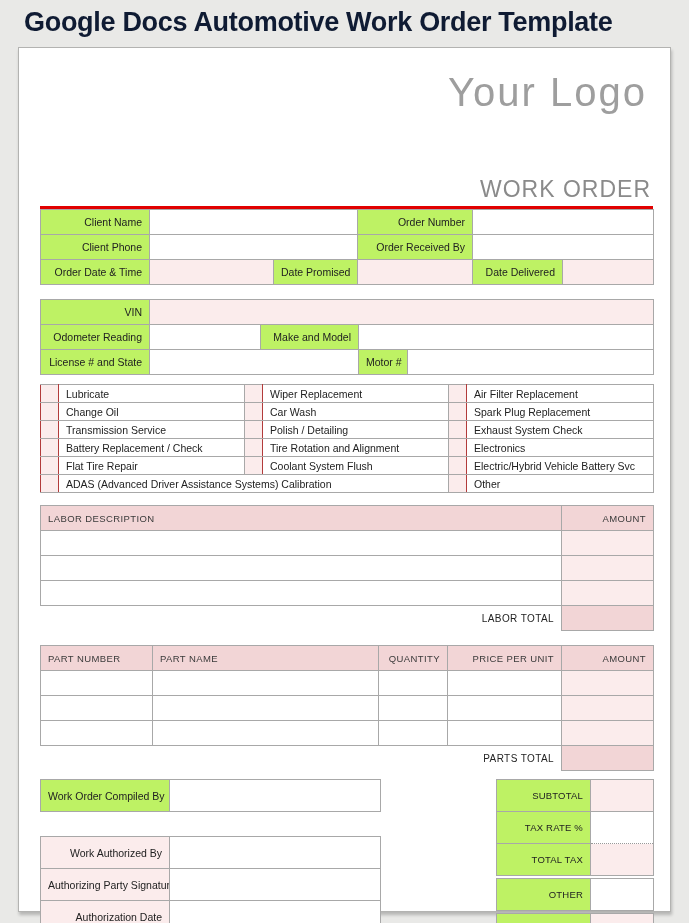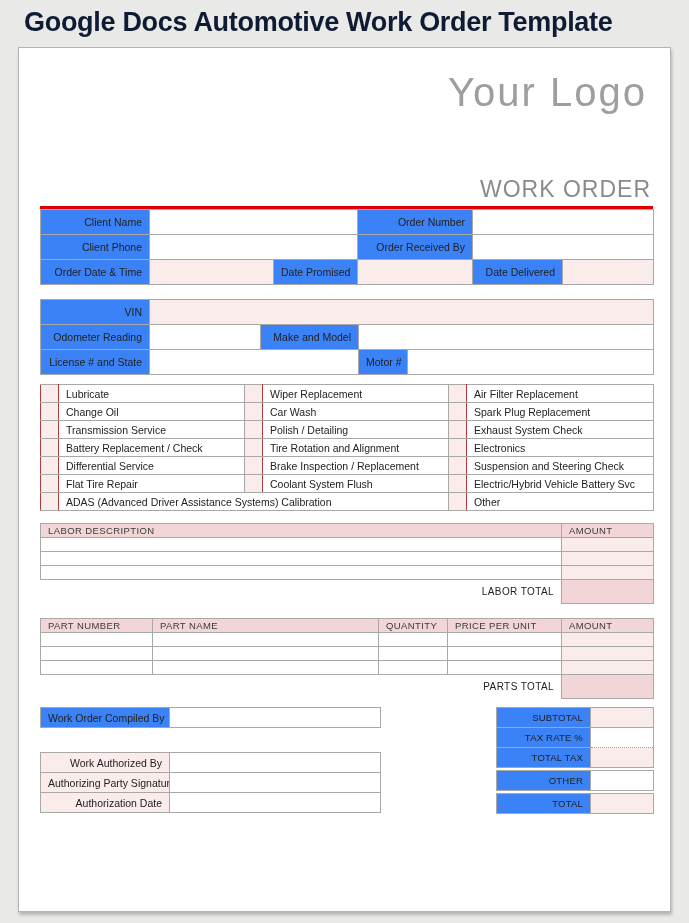--- a/index.html
+++ b/index.html
@@ -34,46 +34,46 @@
     font-size:23px; color:#8a8a8a; letter-spacing:1px;
   }
   .accent-rule{ height:3px; background:#e10000; width:613px; }
   
   table{ border-collapse:collapse; table-layout:fixed; width:613px; }
   td{
     border:1px solid #a8a8a8; height:25px;
     font-size:10.5px; color:#222; padding:0 7px;
     overflow:hidden; white-space:nowrap; vertical-align:middle;
   }
-  td.lbl{ background:#3b82f6; text-align:right; }
+  td.lbl{ background:#bef264; text-align:right; }
   td.lbl-light{ background:#fbecec; text-align:right;margin-left:15px; }
   td.in-w{ background:#ffffff; }
   td.in-p{ background:#fbecec; }
   .stack{ margin-top:-1px; }
   .sec{ margin-top:14px; }
   
   .checklist td{ height:18px; font-size:10.5px; }
   td.cb{
     background:#fbecec; padding:0;
     border-left:1.5px solid #b23b3b; border-right:1.5px solid #b23b3b;
   }
   td.svc{ background:#ffffff; text-align:left; }
   
-  .money td{ height:14px; }
+  .money td{ height:25px; }
   td.hd{
     background:#f2d5d6; font-size:9.5px; color:#3a3a3a;
     letter-spacing:0.4px; text-transform:uppercase;
   }
-  td.hd-c{ text-align:left; }
+  td.hd-c{ text-align:right; }
   td.ghost{ border:none; background:transparent; text-align:right;
     font-size:10px; letter-spacing:0.4px; color:#222; }
   td.total-cell{ background:#f2d5d6; height:24px; }
   
   .signoff{ display:flex; justify-content:space-between; margin-top:8px; }
-  .signoff td{ height:20px; }
+  .signoff td{ height:32px; }
   .so-left{ width:340px; }
   .so-left table{ width:340px; }
   .gap24{ height:24px; }
   .so-right{ width:157px; }
   .so-right table{ width:157px; }
   .so-right td{ font-size:9.5px; letter-spacing:0.2px; }
   .mt2{ margin-top:2px; }
   td.dot-b{ border-bottom:1px dotted #999; }
   td.dot-t{ border-top:1px dotted #999; }
 </style>
@@ -213,28 +213,20 @@
       <td class="cb"></td>
       <td class="svc">Exhaust System Check</td>
     </tr>
     <tr>
       <td class="cb"></td>
       <td class="svc">Battery Replacement / Check</td>
       <td class="cb"></td>
       <td class="svc">Tire Rotation and Alignment</td>
       <td class="cb"></td>
       <td class="svc">Electronics</td>
-    </tr>
-    <tr>
-      <td class="cb"></td>
-      <td class="svc">Differential Service</td>
-      <td class="cb"></td>
-      <td class="svc">Brake Inspection / Replacement</td>
-      <td class="cb"></td>
-      <td class="svc">Suspension and Steering Check</td>
     </tr>
     <tr>
       <td class="cb"></td>
       <td class="svc">Flat Tire Repair</td>
       <td class="cb"></td>
       <td class="svc">Coolant System Flush</td>
       <td class="cb"></td>
       <td class="svc">Electric/Hybrid Vehicle Battery Svc</td>
     </tr>
     <tr>

